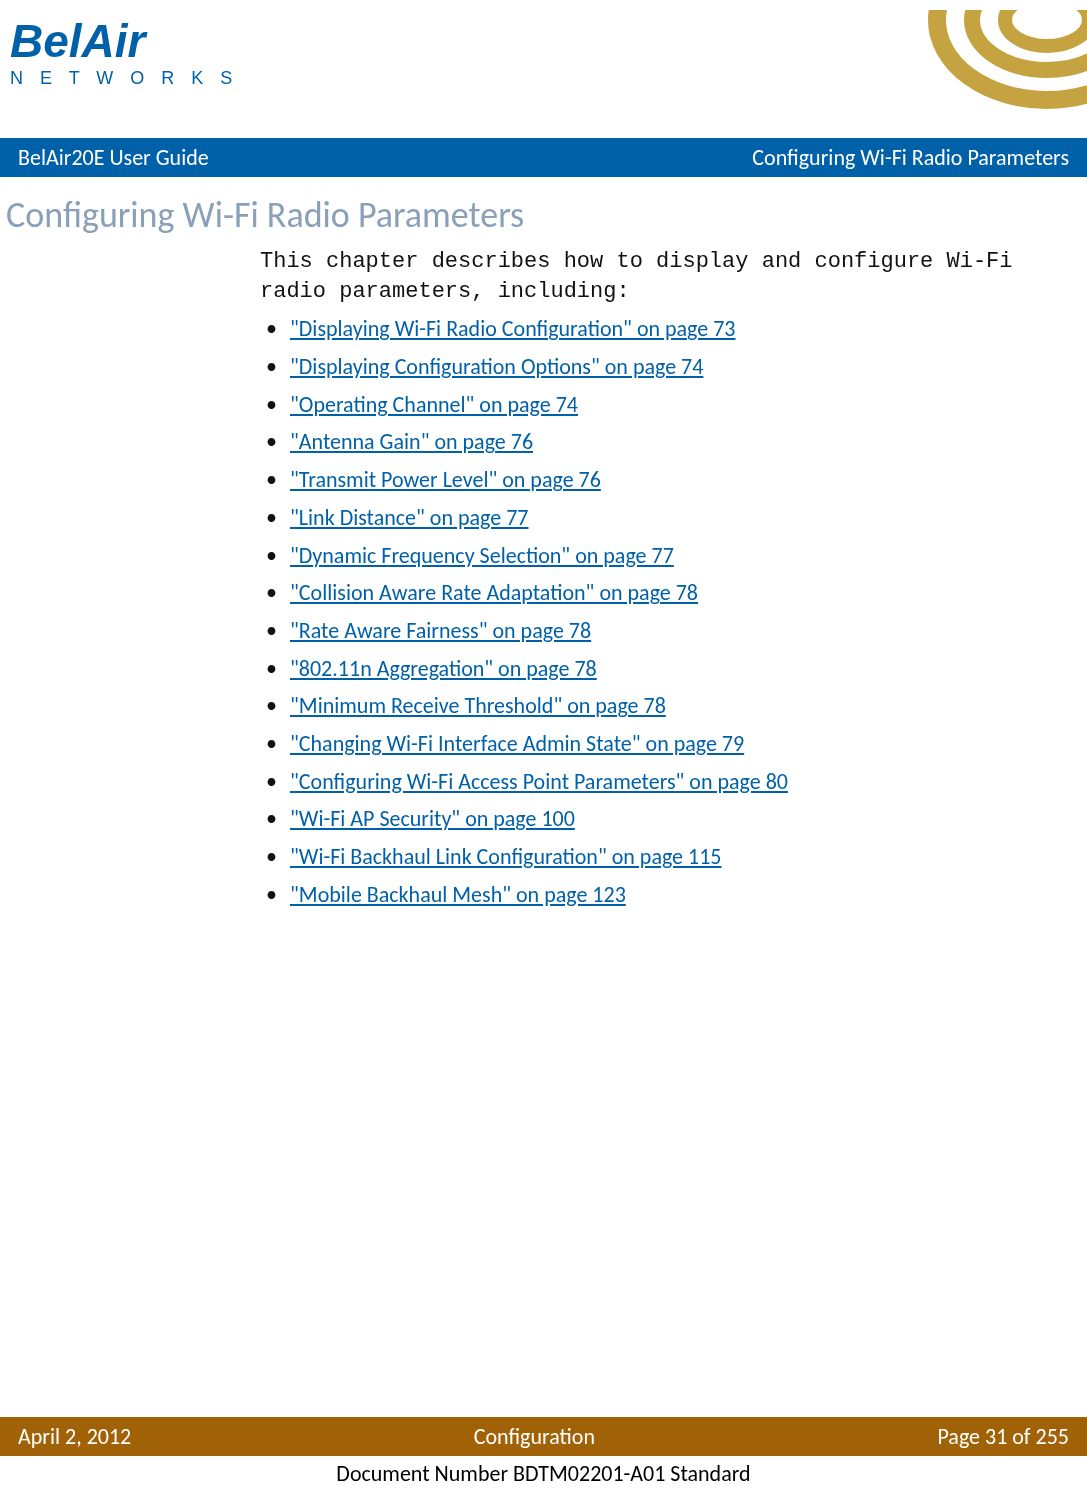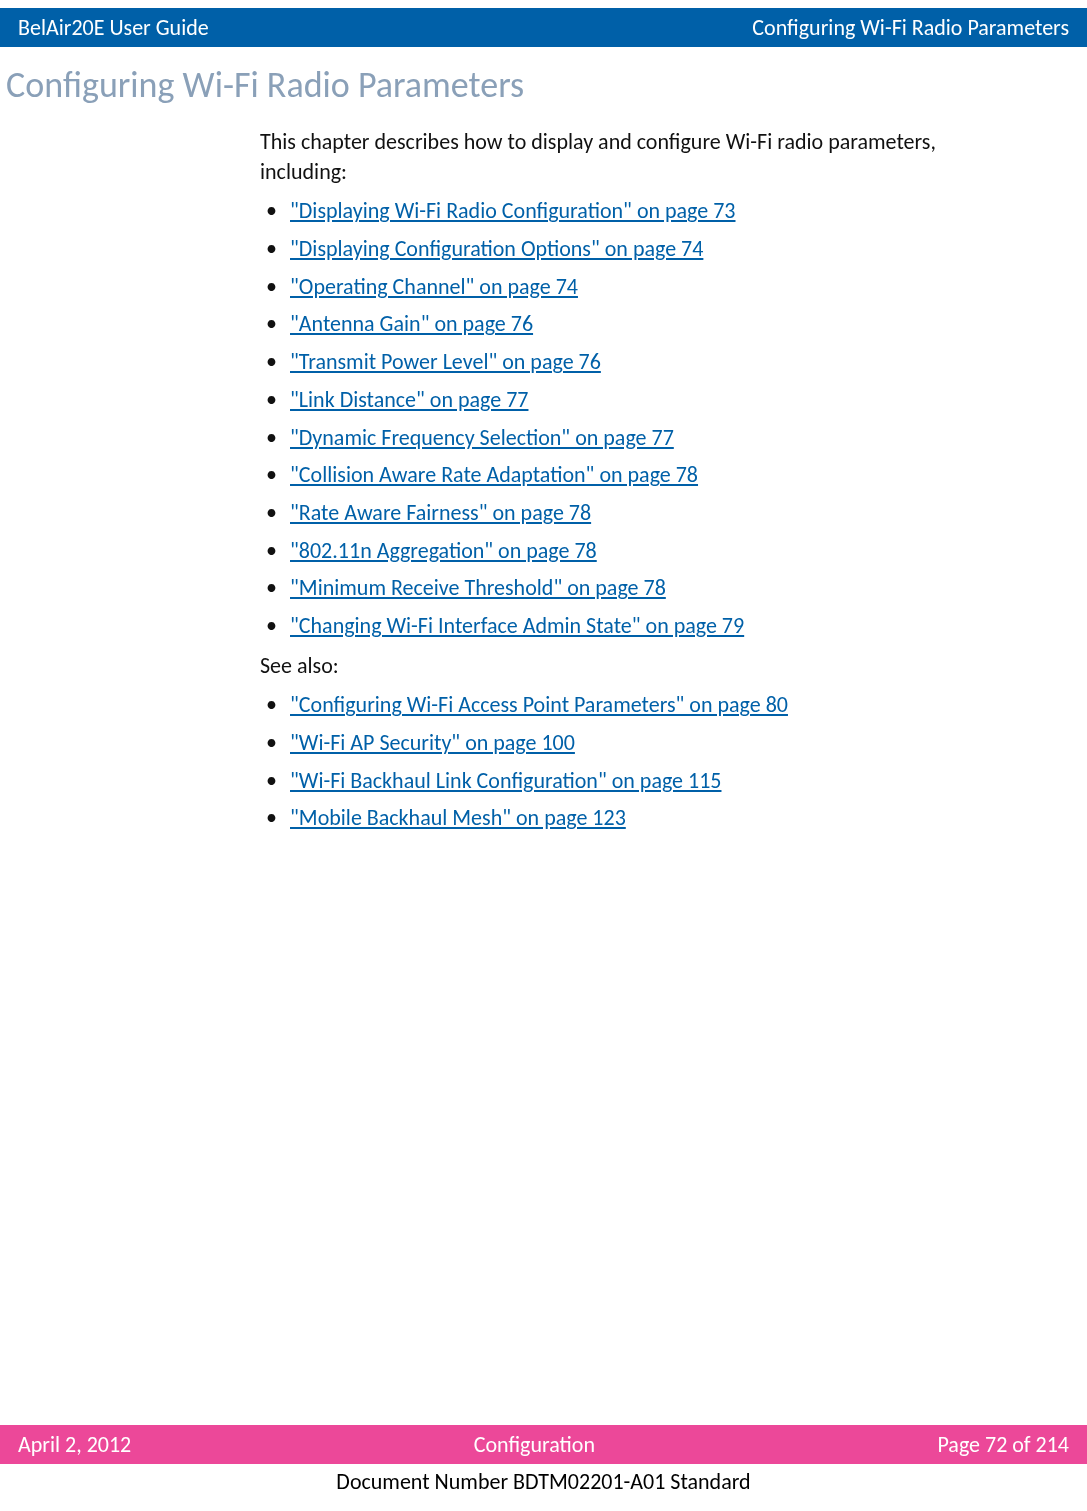--- a/index.html
+++ b/index.html
@@ -68,21 +68,21 @@
     font-weight: 500;
     padding: 6px 0 10px 6px;
   }
   .content {
     padding-left: 260px;
     padding-right: 60px;
     font-size: 22px;
     line-height: 1.35;
     color: #111;
   }
-  .content p { margin: 10px 0; }
+  .content p { margin: 0 0; font-family: Liberation Mono, monospace; }
   .content ul {
     list-style: none;
     padding-left: 0;
     margin: 6px 0;
   }
   .content li {
     position: relative;
     padding-left: 30px;
     margin: 8px 0;
   }
@@ -98,41 +98,61 @@
     text-decoration: underline;
     cursor: pointer;
   }
   .footer {
     position: absolute;
     left: 0;
     right: 0;
     bottom: 24px;
   }
   .footer-band {
-    background: #ec4899;
+    background: #a16207;
     color: #fff;
     display: flex;
     justify-content: space-between;
     align-items: center;
     padding: 6px 18px;
     font-size: 22px;
     margin: 0 0 4px 0;
   }
   .doc-number {
     text-align: center;
     font-size: 22px;
     font-weight: 500;
     color: #000;
   }
 </style>
 </head>
 <body>
 
 <div class="page">
 
+  <div class="top-bar">
+    <div class="logo-block">
+      <div class="logo-main">BelAir</div>
+      <div class="logo-sub">N E T W O R K S</div>
+    </div>
+    <div class="corner-decor">
+      <svg viewBox="0 0 190 120" width="190" height="120">
+        <defs>
+          <clipPath id="c">
+              <rect x="0" y="0" width="190" height="120"></rect>
+            </clipPath>
+        </defs>
+        <g clip-path="url(#c)">
+          <ellipse cx="150" cy="10" rx="110" ry="80" fill="none" stroke="#c6a341" stroke-width="18"></ellipse>
+          <ellipse cx="150" cy="10" rx="75" ry="50" fill="none" stroke="#c6a341" stroke-width="16"></ellipse>
+          <ellipse cx="150" cy="10" rx="42" ry="26" fill="none" stroke="#c6a341" stroke-width="14"></ellipse>
+        </g>
+      </svg>
+    </div>
+  </div>
 
   <div class="header-band">
     <span>BelAir20E User Guide</span>
     <span>Configuring Wi-Fi Radio Parameters</span>
   </div>
 
   <div class="chapter-title">Configuring Wi-Fi Radio Parameters</div>
 
   <div class="content">
     <p>This chapter describes how to display and configure Wi-Fi radio parameters, including:</p>
@@ -147,32 +167,31 @@
       <li><span class="xref">"Dynamic Frequency Selection" on page 77</span></li>
       <li><span class="xref">"Collision Aware Rate Adaptation" on page 78</span></li>
       <li><span class="xref">"Rate Aware Fairness" on page 78</span></li>
       <li><span class="xref">"802.11n Aggregation" on page 78</span></li>
       <li><span class="xref">"Minimum Receive Threshold" on page 78</span></li>
       <li><span class="xref">"Changing Wi-Fi Interface Admin State" on page 79</span></li>
     </ul>
 
 
 
-    <p>See also:</p>
 
     <ul>
       <li><span class="xref">"Configuring Wi-Fi Access Point Parameters" on page 80</span></li>
       <li><span class="xref">"Wi-Fi AP Security" on page 100</span></li>
       <li><span class="xref">"Wi-Fi Backhaul Link Configuration" on page 115</span></li>
       <li><span class="xref">"Mobile Backhaul Mesh" on page 123</span></li>
     </ul>
   </div>
 
   <div class="footer">
     <div class="footer-band">
       <span>April 2, 2012</span>
       <span>Configuration</span>
-      <span>Page 72 of 214</span>
+      <span>Page 31 of 255</span>
     </div>
     <div class="doc-number">Document Number BDTM02201-A01 Standard</div>
   </div>
 
 </div>
 
 </body></html>

